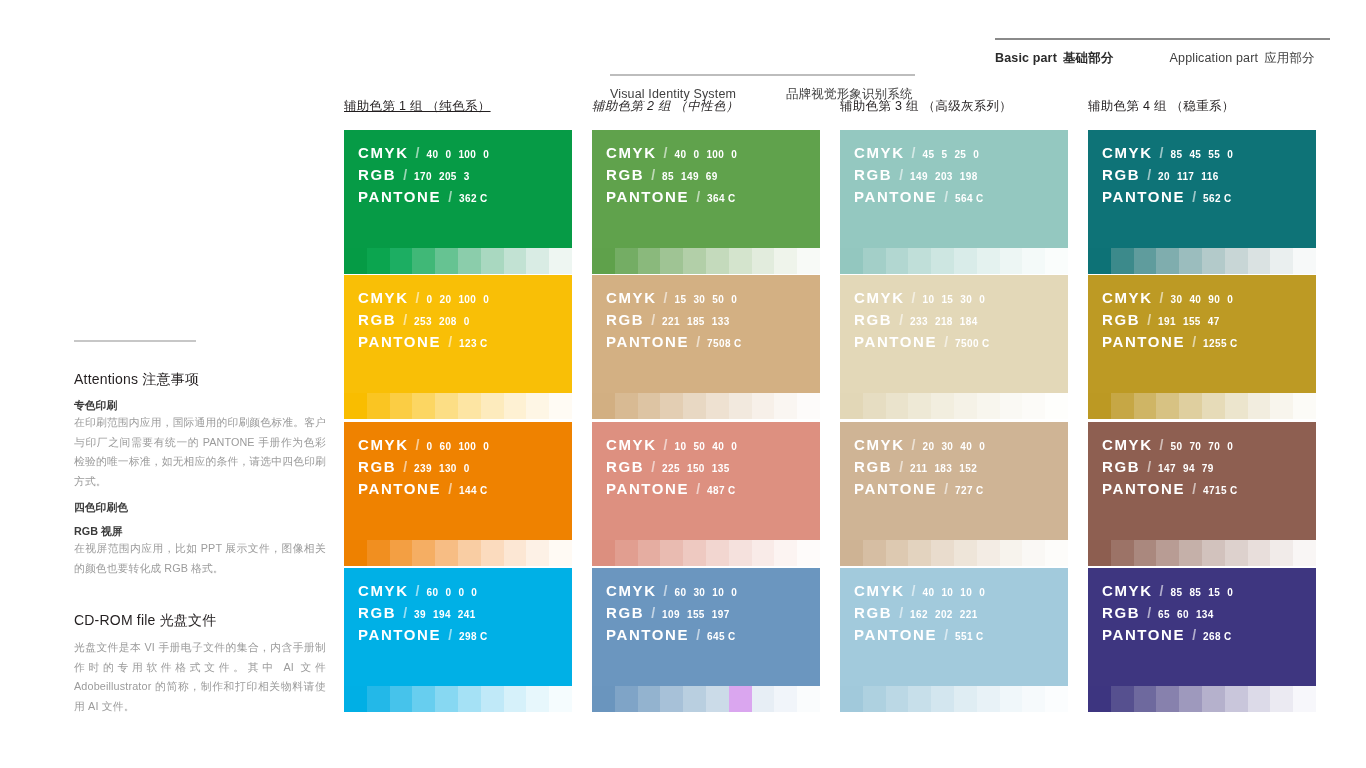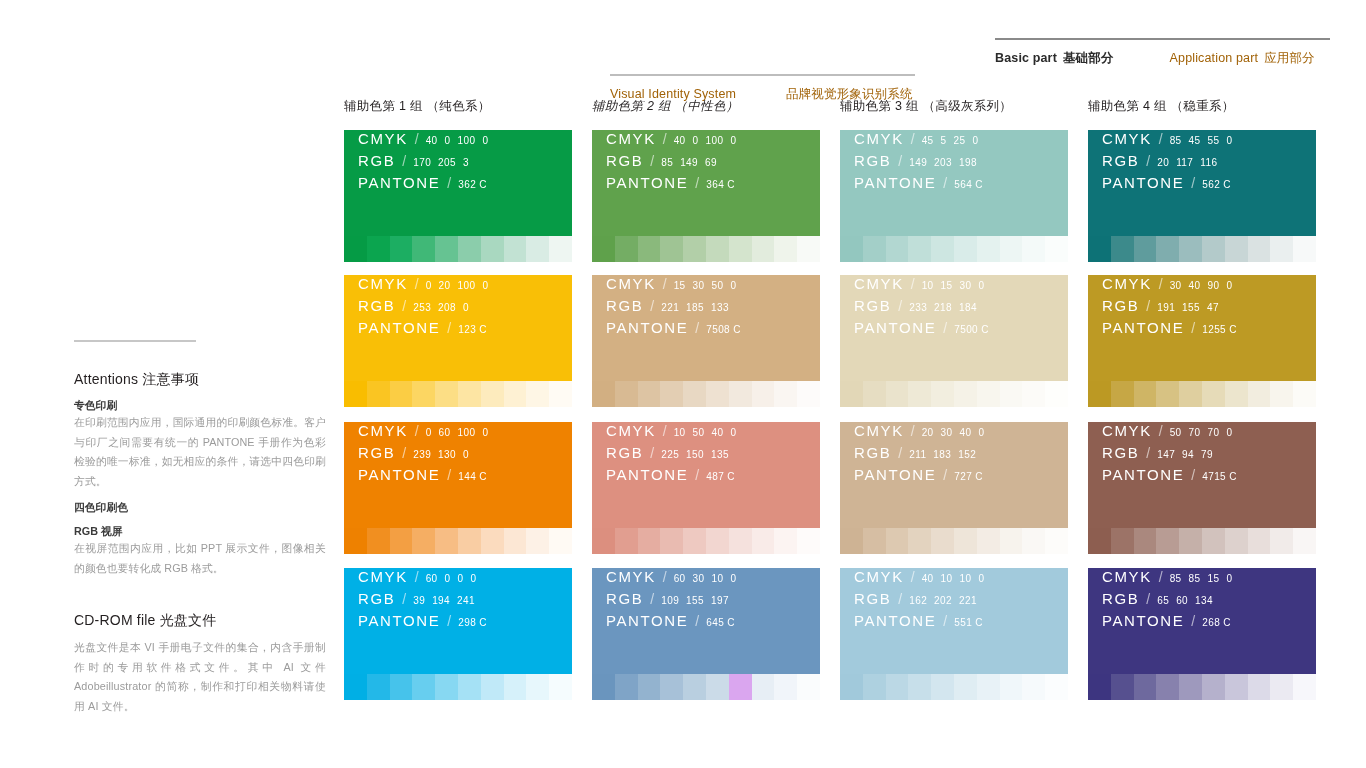--- a/index.html
+++ b/index.html
@@ -13,21 +13,21 @@
   .page { position: relative; width: 1366px; height: 768px; }
 
   
   .topnav { position: absolute; top: 38px; left: 610px; width: 720px; height: 40px; }
   .nav-group { position: absolute; top: 0; }
   .nav-group.left  { left: 0;   width: 305px; }
   .nav-group.right { left: 385px; width: 335px; }
   .nav-rule { height: 2px; background: #bdbdbd; width: 100%; }
   .nav-rule.dark { background: #8a8a8a; }
   .nav-items { display: flex; align-items: baseline; padding-top: 10px; }
-  .nav-item { font-size: 12.5px; color: #a16207; letter-spacing: .15px; white-space: nowrap; }
+  .nav-item { font-size: 12.5px; color: #404040; letter-spacing: .15px; white-space: nowrap; }
   .nav-item.cn { margin-left: 6px; }
   .nav-item.active { color: #2b2b2b; font-weight: bold; }
   .nav-sep { width: 44px; }
   .nav-sep.wide { width: 56px; }
 
   
   .left { position: absolute; left: 74px; top: 36px; width: 252px; }
   .hr-top { height: 2px; background: #9e9e9e; width: 100%; }
   .code { font-size: 30px; color: #231f20; letter-spacing: .5px; margin: 16px 0 14px; font-weight: normal; }
   .hr-mid { height: 1.5px; background: #b5b5b5; width: 100%; }
@@ -47,21 +47,21 @@
   .blk-rule { position: absolute; left: 74px; top: 340px; width: 122px; }
   .blk-att  { position: absolute; left: 74px; top: 371px; width: 252px; }
   .blk-cd   { position: absolute; left: 74px; top: 612px; width: 252px; }
 
   
   .grid { position: absolute; left: 344px; top: 98px; }
   .col-head {
     position: absolute; font-size: 12.5px; color: #231f20; letter-spacing: .3px; white-space: nowrap;
   }
   .swatch { position: absolute; }
-  .swatch-main { position: relative; width: 100%; height: 106px; padding: 0 0 0 14px; }
+  .swatch-main { position: relative; width: 100%; height: 118px; padding: 14px 0 0 14px; font-weight: bold; }
   .line { display: flex; align-items: baseline; margin-bottom: 5px; }
   .lbl { font-size: 15px; letter-spacing: 1.6px; }
   .slash { font-size: 14px; margin: 0 7px; opacity: .6; }
   .vals { font-size: 10px; letter-spacing: .4px; }
   .vals span { margin-right: 7px; }
   .vals span:last-child { margin-right: 0; }
   .tints { display: flex; width: 100%; height: 26px; }
   .tints div { flex: 1 1 0; height: 100%; }
 </style>
 </head>
@@ -110,21 +110,21 @@
 
   <div class="blk-cd">
     <div class="sec-head">
       <span>CD-ROM file</span>
       <span>光盘文件</span>
     </div>
     <div class="body-text">光盘文件是本 VI 手册电子文件的集合，内含手册制作时的专用软件格式文件。其中 AI 文件 Adobeillustrator 的简称，制作和打印相关物料请使用 AI 文件。</div>
   </div>
 
   <div class="grid" id="grid">
-      <div class="col-head" style="left: 0px; top: 0px;">辅助色第 1 组 （纯色系）</div>
+      <div class="col-head" style="left: 0px; top: 0px; text-decoration: underline;">辅助色第 1 组 （纯色系）</div>
       <div class="swatch" style="left: 0px; top: 32px; width: 228px;">
         <div class="swatch-main" style="background: rgb(6, 155, 70); color: rgb(255, 255, 255);">
           <div class="line">
             <span class="lbl">CMYK</span>
             <span class="slash">/</span>
             <span class="vals"><span>40</span><span>0</span><span>100</span><span>0</span></span>
           </div>
           <div class="line">
             <span class="lbl">RGB</span>
             <span class="slash">/</span>

